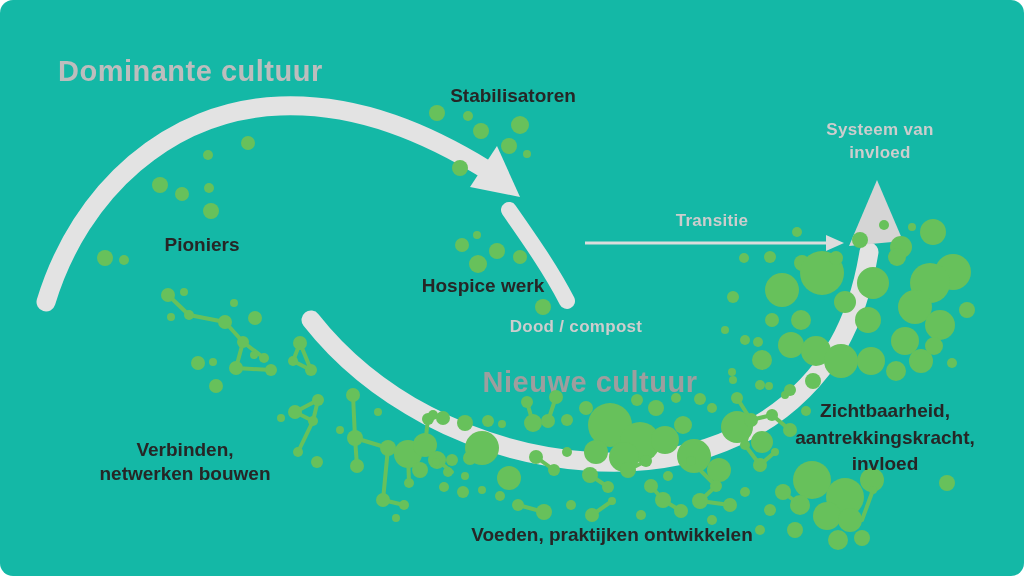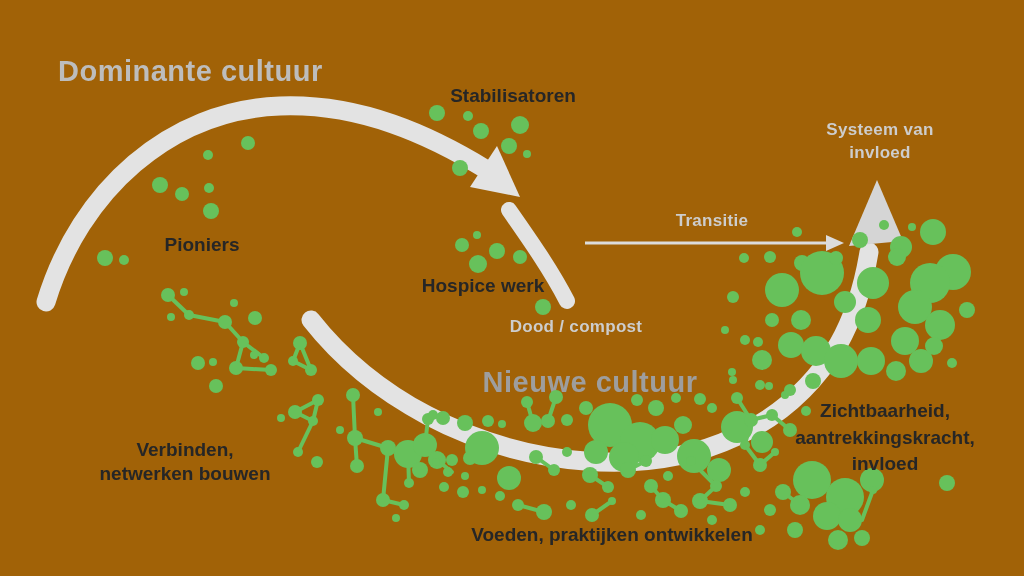--- a/index.html
+++ b/index.html
@@ -1,17 +1,17 @@
 <!DOCTYPE html>
 <html><head>
 <meta charset="utf-8">
 <style>
   html,body{margin:0;padding:0;background:#fff;}
-  #stage{position:relative;width:1024px;height:576px;overflow:hidden;background:#a16207;
-         font-family:"Liberation Sans","DejaVu Sans",sans-serif;}
+  #stage{position:relative;width:1024px;height:576px;overflow:hidden;background:#14b8a6;
+         font-family:"Liberation Sans","DejaVu Sans",sans-serif;border-radius:13px;}
   svg{position:absolute;left:0;top:0;}
   text{font-family:"Liberation Sans","DejaVu Sans",sans-serif;font-weight:bold;}
   .title-big{font-size:29px;letter-spacing:0.5px;}
   .lbl-dark{font-size:19px;}
   .lbl-light{font-size:17px;letter-spacing:0.3px;}
 </style>
 </head>
 <body>
 
 <div id="stage">

